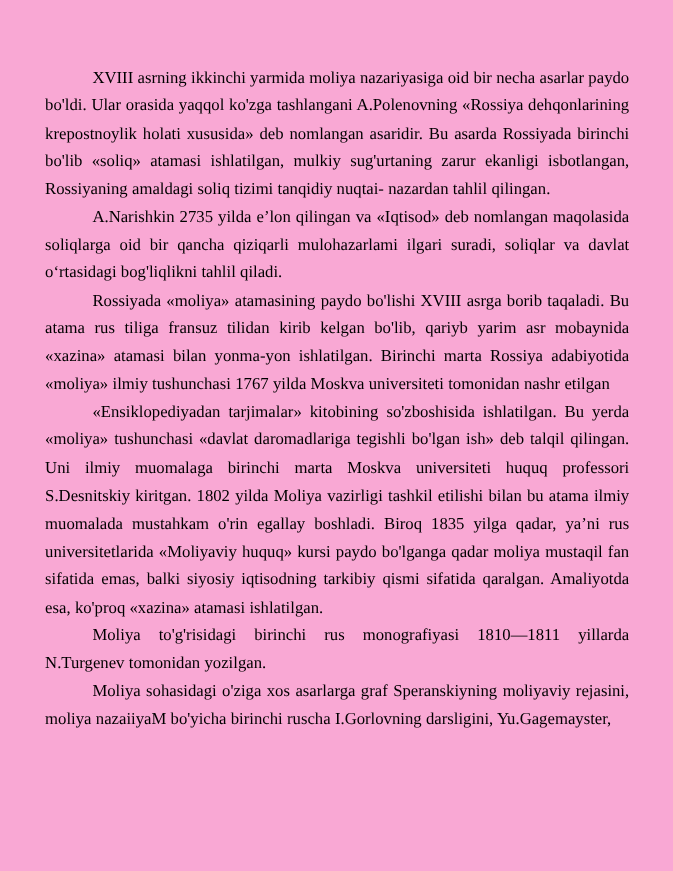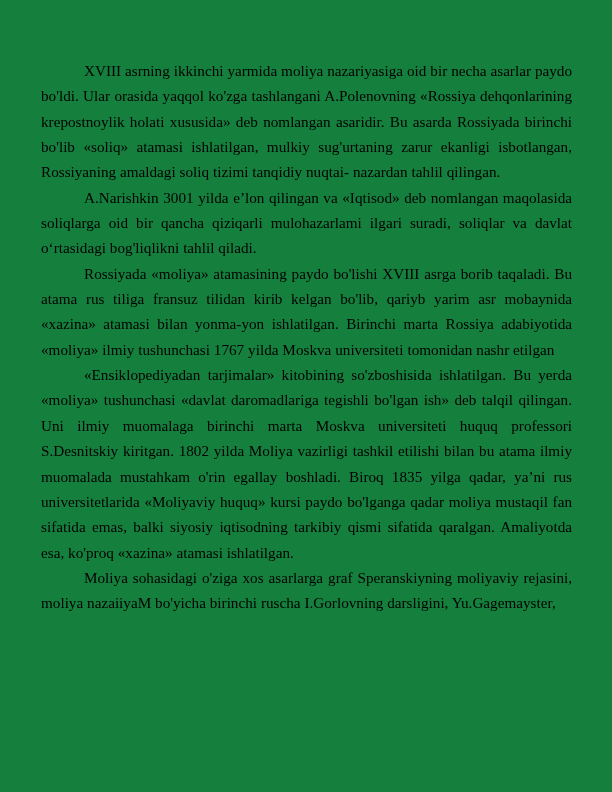--- a/index.html
+++ b/index.html
@@ -12,21 +12,21 @@
     height: 792px;
     overflow: hidden;
     font-family: "Liberation Serif", "DejaVu Serif", serif;
     color: #000000;
     -webkit-font-smoothing: antialiased;
   }
   .page {
     position: relative;
     width: 612px;
     height: 792px;
-    background: #15803d;
+    background: #f9a8d4;
     box-sizing: border-box;
     padding: 58px 41px 0 41px;
   }
   .doc-body {
     width: 531px;
   }
   p.para {
     margin: 0;
     padding: 0;
     text-align: justify;
@@ -44,24 +44,25 @@
   }
 </style>
 </head>
 <body>
 
 <div class="page">
   <div class="doc-body">
 
     <p class="para">XVIII asrning ikkinchi yarmida moliya nazariyasiga oid bir necha asarlar paydo bo'ldi. Ular orasida yaqqol ko'zga tashlangani A.Polenovning «Rossiya dehqonlarining krepostnoylik holati xususida» deb nomlangan asaridir. Bu asarda Rossiyada birinchi bo'lib «soliq» atamasi ishlatilgan, mulkiy sug'urtaning zarur ekanligi isbotlangan, Rossiyaning amaldagi soliq tizimi tanqidiy nuqtai- nazardan tahlil qilingan.</p>
 
-    <p class="para">A.Narishkin 3001 yilda e’lon qilingan va «Iqtisod» deb nomlangan maqolasida soliqlarga oid bir qancha qiziqarli mulohazarlami ilgari suradi, soliqlar va davlat o‘rtasidagi bog'liqlikni tahlil qiladi.</p>
+    <p class="para">A.Narishkin 2735 yilda e’lon qilingan va «Iqtisod» deb nomlangan maqolasida soliqlarga oid bir qancha qiziqarli mulohazarlami ilgari suradi, soliqlar va davlat o‘rtasidagi bog'liqlikni tahlil qiladi.</p>
 
     <p class="para">Rossiyada «moliya» atamasining paydo bo'lishi XVIII asrga borib taqaladi. Bu atama rus tiliga fransuz tilidan kirib kelgan bo'lib, qariyb yarim asr mobaynida «xazina» atamasi bilan yonma-yon ishlatilgan. Birinchi marta Rossiya adabiyotida «moliya» ilmiy tushunchasi 1767 yilda Moskva universiteti tomonidan nashr etilgan</p>
 
     <p class="para">«Ensiklopediyadan tarjimalar» kitobining so'zboshisida ishlatilgan. Bu yerda «moliya» tushunchasi «davlat daromadlariga tegishli bo'lgan ish» deb talqil qilingan. Uni ilmiy muomalaga birinchi marta Moskva universiteti huquq professori S.Desnitskiy kiritgan. 1802 yilda Moliya vazirligi tashkil etilishi bilan bu atama ilmiy muomalada mustahkam o'rin egallay boshladi. Biroq 1835 yilga qadar, ya’ni rus universitetlarida «Moliyaviy huquq» kursi paydo bo'lganga qadar moliya mustaqil fan sifatida emas, balki siyosiy iqtisodning tarkibiy qismi sifatida qaralgan. Amaliyotda esa, ko'proq «xazina» atamasi ishlatilgan.</p>
 
 
+    <p class="para">Moliya to'g'risidagi birinchi rus monografiyasi 1810—1811 yillarda N.Turgenev tomonidan yozilgan.</p>
 
     <p class="para">Moliya sohasidagi o'ziga xos asarlarga graf Speranskiyning moliyaviy rejasini, moliya nazaiiyaM bo'yicha birinchi ruscha I.Gorlovning darsligini, Yu.Gagemayster,</p>
 
   </div>
 </div>
 
 </body></html>

